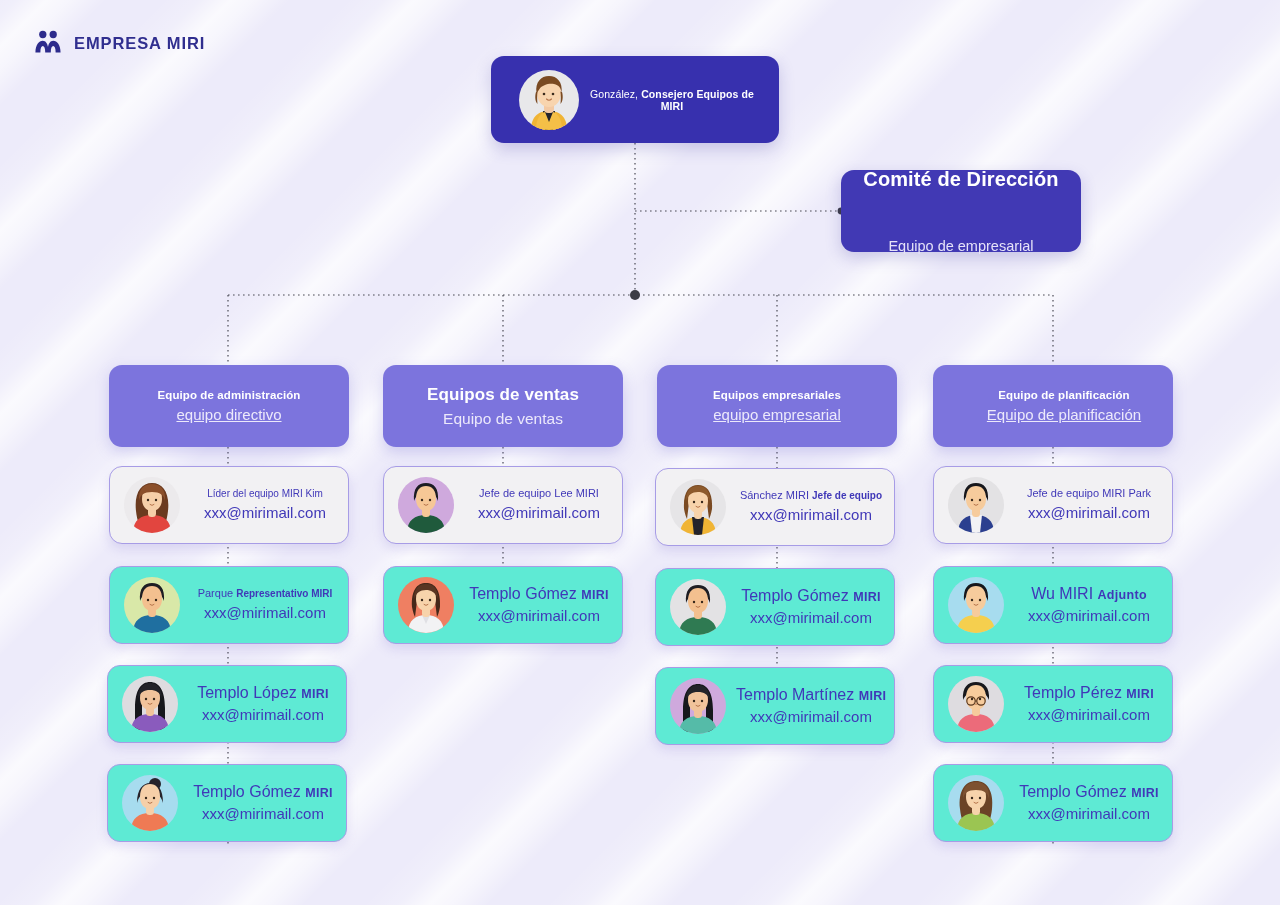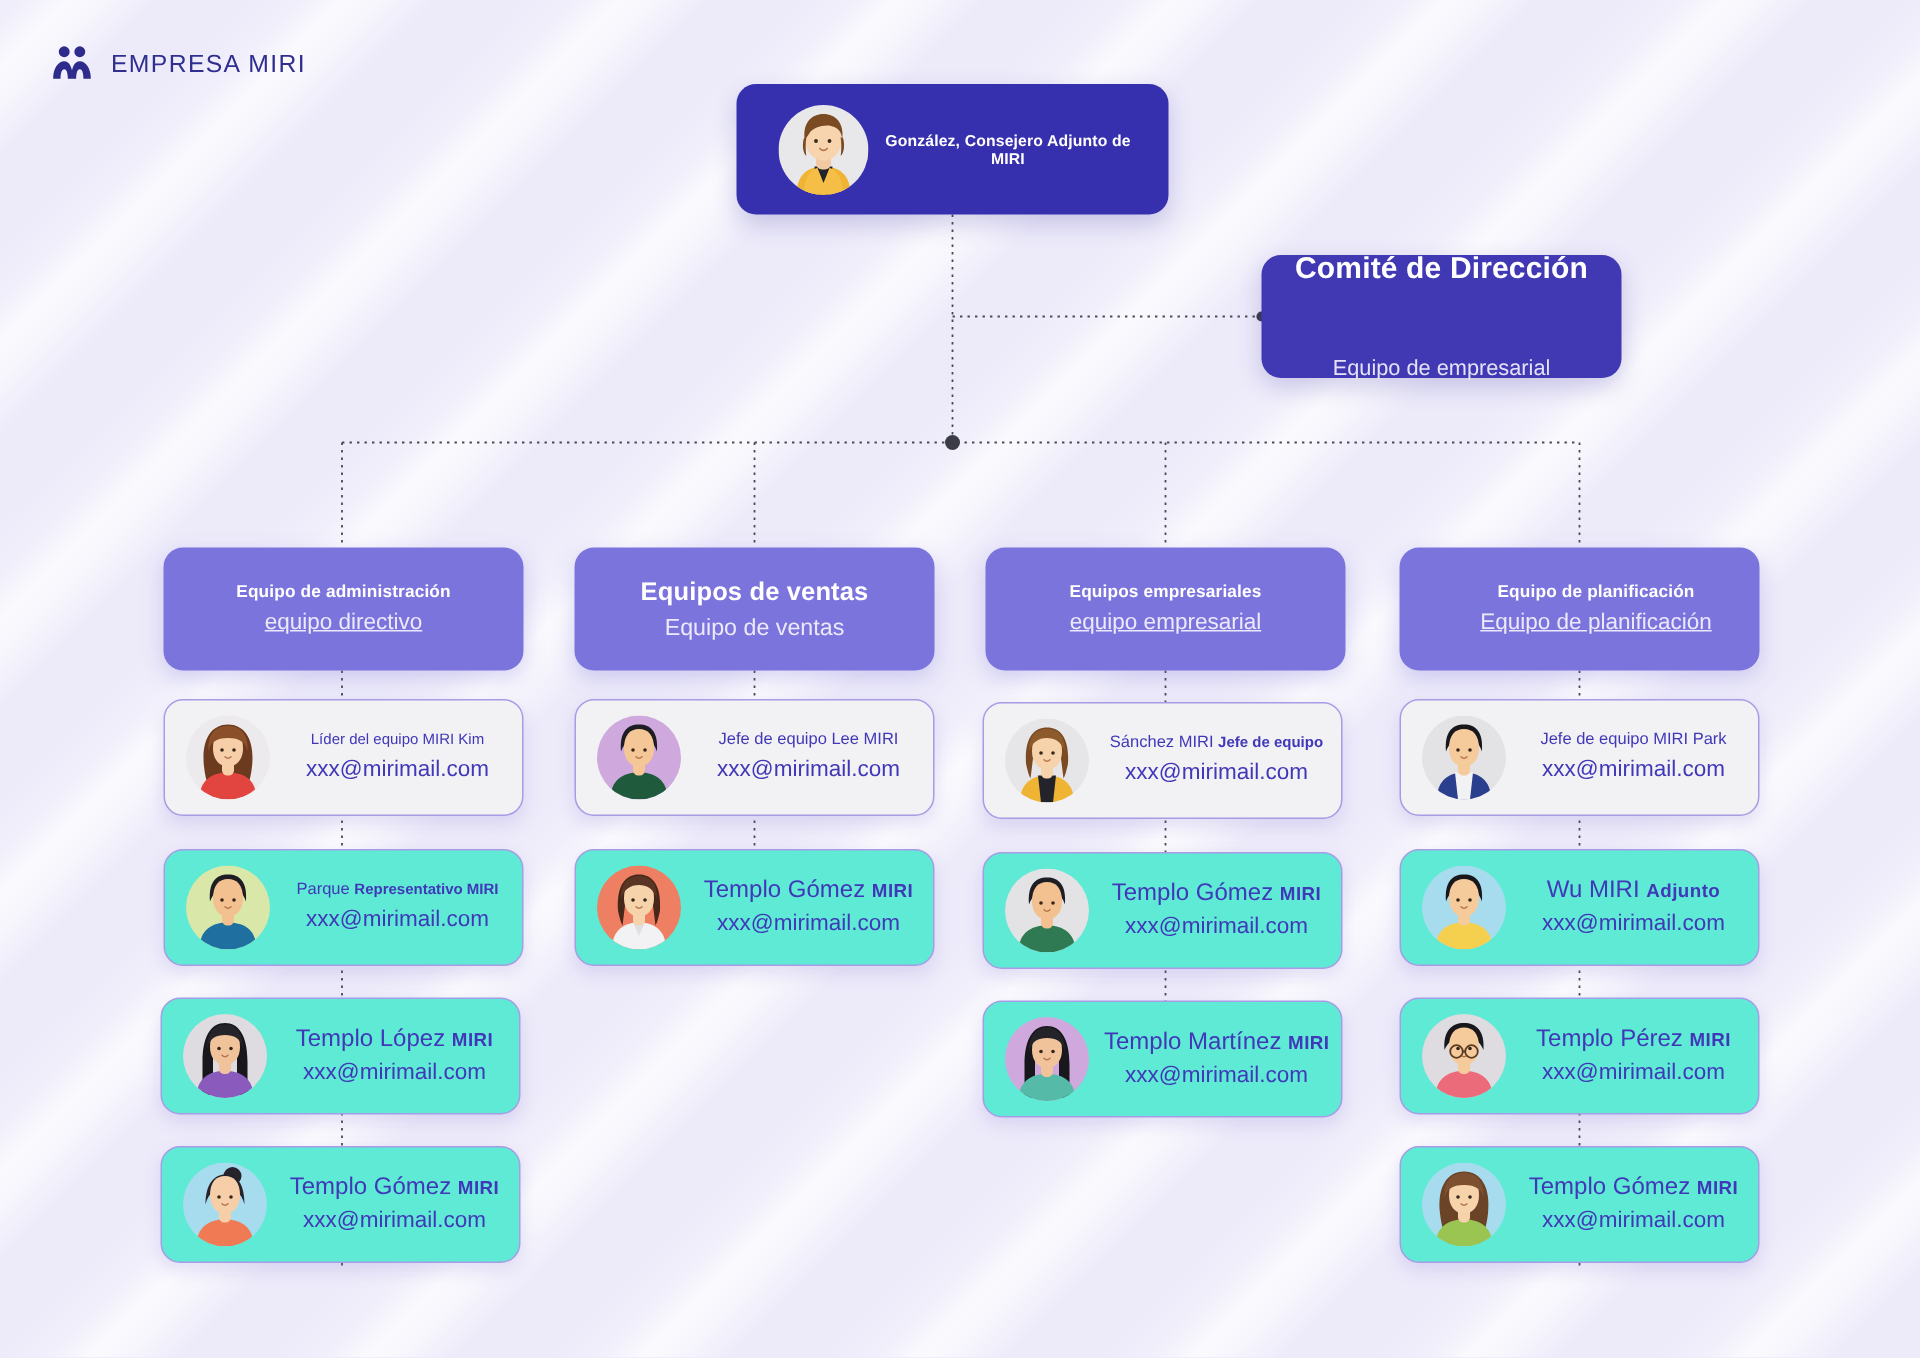--- a/index.html
+++ b/index.html
@@ -35,21 +35,21 @@
 
   
   #brand {
     position: absolute;
     left: 34px; top: 30px;
     display: flex; align-items: center; gap: 12px;
   }
   #brand .logo-mark { width: 28px; height: 26px; display:block; }
   #brand .brand-text {
     font-size: 16.5px;
-    font-weight: normal;
+    font-weight: bold;
     letter-spacing: 0.9px;
     color: #302e8f;
   }
 
   
   .exec-card {
     position: absolute;
     left: 491px; top: 56px;
     width: 288px; height: 87px;
     background: #3730ae;
@@ -57,21 +57,21 @@
     display: flex; align-items: center;
     box-shadow: 0 6px 16px rgba(60,50,160,0.22);
   }
   .exec-card .avatar-wrap {
     width: 60px; height: 60px; margin-left: 28px; flex: 0 0 auto;
   }
   .exec-card .exec-text {
     flex: 1; text-align: center; padding-right: 14px;
     font-size: 10.5px; color: #ffffff; letter-spacing: 0.1px;
   }
-  .exec-card .exec-name   { font-weight: 700; }
+  .exec-card .exec-name   { font-weight: 400; }
   .exec-card .exec-title  { font-weight: bold; }
 
   
   .committee-card {
     position: absolute;
     left: 841px; top: 170px;
     width: 240px; height: 82px;
     background: #4139b4;
     border-radius: 13px;
     display: flex; flex-direction: column;
@@ -203,21 +203,21 @@
           <path d="M17 22 C15.5 27 16.5 32 18.5 34 C18 29 18 25 18.6 21.5 Z" fill="#7a4a22"></path>
           <path d="M43 22 C44.5 27 43.5 32 41.5 34 C42 29 42 25 41.4 21.5 Z" fill="#7a4a22"></path>
           <circle cx="25" cy="24" r="1.3" fill="#3a2a1c"></circle>
           <circle cx="34" cy="24" r="1.3" fill="#3a2a1c"></circle>
           <path d="M27.5 29 Q30 31.5 32.5 29" stroke="#b5744b" stroke-width="1.1" fill="none" stroke-linecap="round"></path>
         </g>
       </svg>
     </div>
     <div class="exec-text">
       <span class="exec-name">González,</span>
-      <span class="exec-title">Consejero Adjunto de MIRI</span>
+      <span class="exec-title">Consejero Equipos de MIRI</span>
     </div>
   </div>
 
   <div class="committee-card">
     <div class="cm-title">Comité de Dirección</div>
     <div class="cm-sub">Equipo de empresarial</div>
   </div>
 
   <div id="tree-root">
       <div class="dept-card size-sm" style="left: 109px; top: 365px; width: 240px;">

